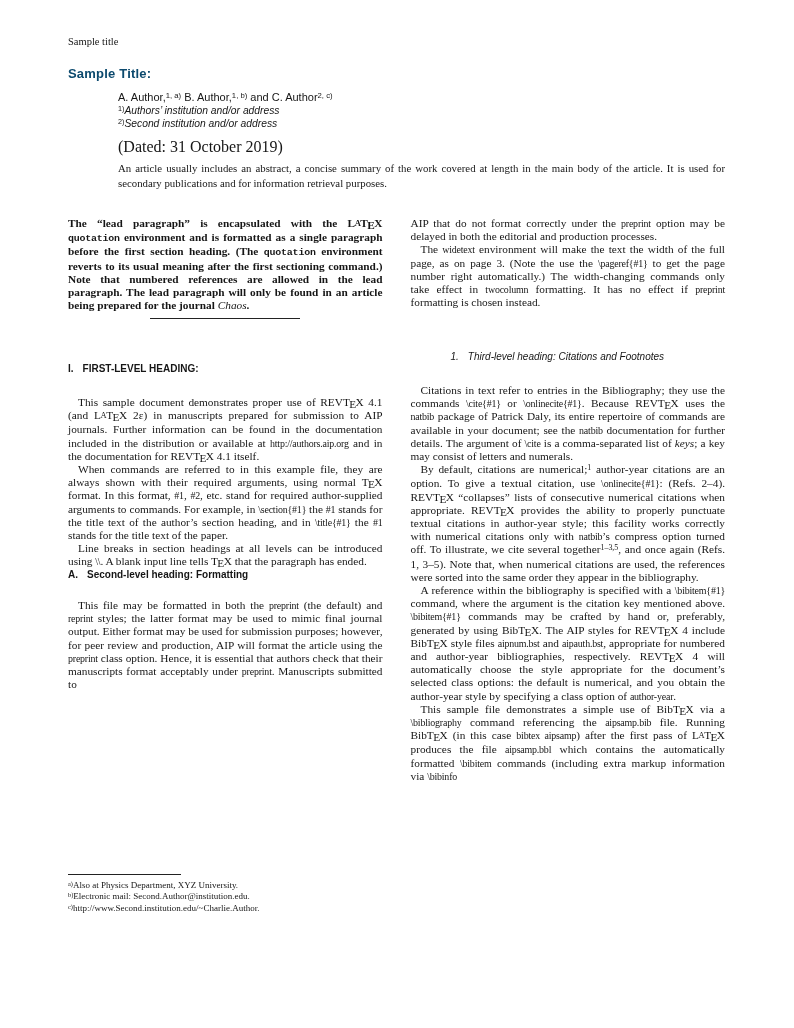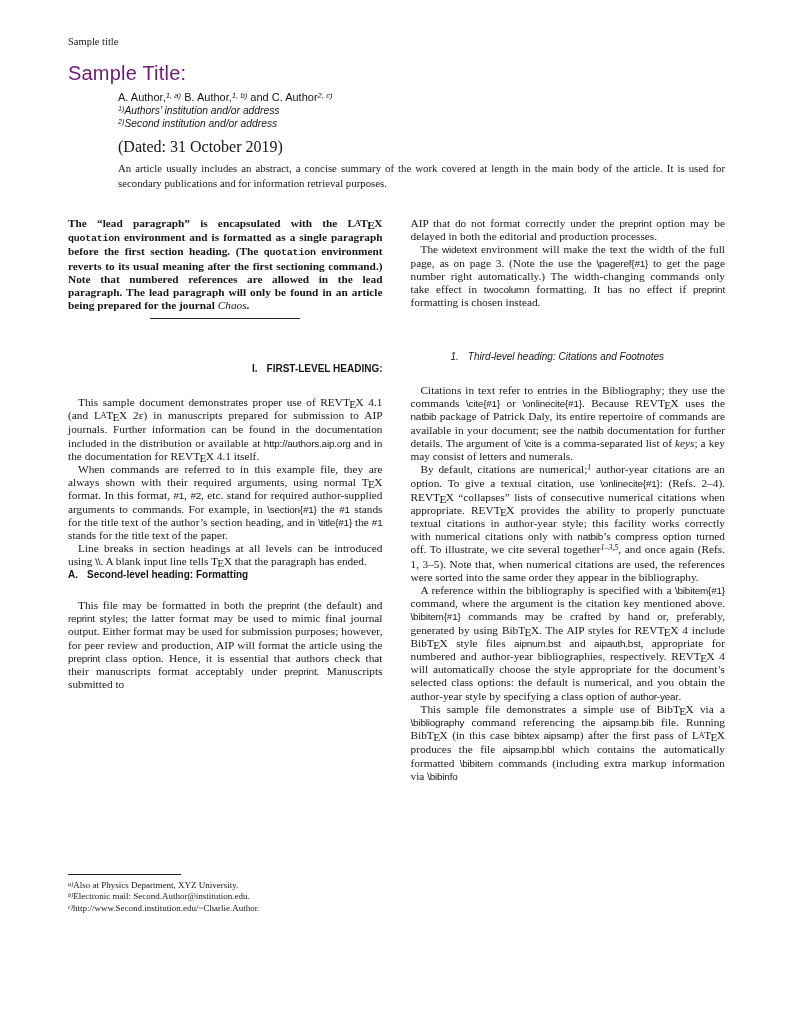--- a/index.html
+++ b/index.html
@@ -5,54 +5,54 @@
   * { margin:0; padding:0; box-sizing:border-box; }
   html,body { background:#ffffff; }
   .page {
     position:relative; width:794px; height:1028px; background:#fff;
     padding:36px 69px 0 68px; overflow:hidden;
     font-family:"Liberation Serif", serif; color:#161616;
   }
   .running-head { font-size:10.5px; line-height:12px; }
   .title {
     margin-top:14px; font-family:"Liberation Sans", sans-serif;
-    font-weight:normal; font-size:20px; line-height:23px; letter-spacing:0.2px; color:#701a75;
+    font-weight:bold; font-size:13px; line-height:23px; letter-spacing:0.2px; color:#0c4a6e;
   }
   .front { padding-left:50px; }
   .byline { margin-top:6px; font-family:"Liberation Sans", sans-serif; font-size:11px; line-height:13px; }
   .affil { font-family:"Liberation Sans", sans-serif; font-size:10.3px; line-height:11.5px; }
   .dated { margin-top:11px; font-size:16px; line-height:11px; }
   .abstract { margin-top:9px; font-size:10.8px; line-height:15px; text-align:justify; }
   .columns { display:flex; gap:28px; margin-top:26px; height:697px; }
   .col { width:314.5px; display:flex; flex-direction:column; }
   .body, .lead { font-size:11.3px; line-height:13.2px; text-align:justify; }
   .ind { text-indent:10px; }
   .lead-rule { width:150px; height:1px; background:#222; margin:6px auto 0; }
   .sec {
     margin-top:44px; margin-bottom:20px;
-    font-family:"Liberation Sans", sans-serif; font-weight:bold; font-size:10px; line-height:12.5px;text-align:right;
+    font-family:"Liberation Sans", sans-serif; font-weight:bold; font-size:10px; line-height:12.5px;
   }
   .subsec {
     margin-bottom:18px;
     font-family:"Liberation Sans", sans-serif; font-weight:bold; font-size:10px; line-height:12.5px;
   }
   .subsubsec {
     margin-top:42px; margin-bottom:20px;
     font-family:"Liberation Sans", sans-serif; font-style:italic; font-size:10px; line-height:12.5px;margin-left:40px;
   }
   .hnum { margin-right:9px; }
   .footnotes { margin-top:auto; font-size:9px; line-height:11.5px; }
   .fn-rule { width:113px; height:1px; background:#222; margin-bottom:5px; }
   
   .b  { font-weight:bold; }
   .i  { font-style:italic; }
   .bi { font-weight:normal; font-style:italic;margin-top:16px; }
-  .c  { font-family:Liberation Sans, sans-serif; font-size:0.88em; letter-spacing:-0.2px; }
+  .c  { font-family:Liberation Serif, serif; font-size:0.88em; letter-spacing:-0.2px; }
   .bc { font-family:"Liberation Mono", monospace; font-weight:bold; font-size:0.88em; letter-spacing:-0.2px; }
-  .s  { font-size:0.7em; position:relative; top:-0.38em;font-style:italic; }
+  .s  { font-size:0.7em; position:relative; top:-0.38em; }
   .footnotes .s { top:-0.3em; }
   
   .lA { font-size:0.75em; position:relative; top:-0.16em; margin:0 -0.05em; }
   .lE { position:relative; top:0.18em; margin:0 -0.05em; }
 </style>
 </head>
 <body>
 
 <div class="page">
 

